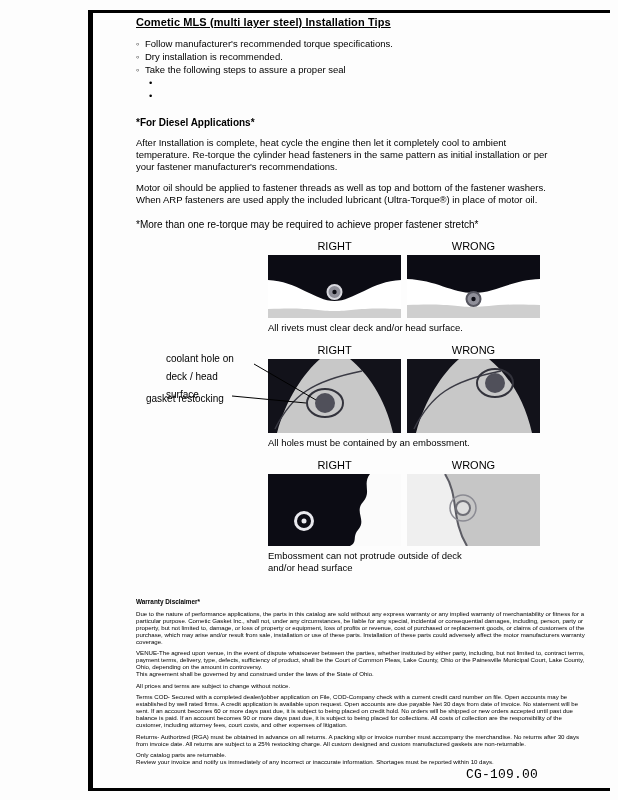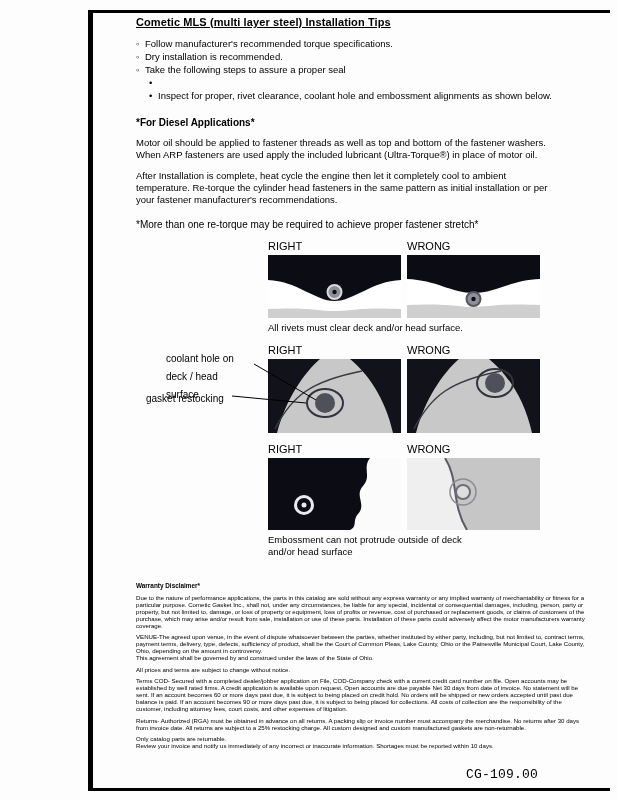--- a/index.html
+++ b/index.html
@@ -26,21 +26,21 @@
   .tip.sub { padding-left:13px; }
 
   .diesel-heading { font-size:10px; font-weight:bold; margin-top:15px; }
 
   .para { font-size:9.5px; line-height:12px; width:424px; margin-top:9px; }
   .note { font-size:10px; margin-top:13px; }
 
   .diagrams { margin-top:10px; }
   .diag-row { position:relative; margin-left:132px; width:272px; margin-bottom:10px; }
   .labels { display:flex; font-size:11px; line-height:13px; }
-  .labels span { width:133px; }
+  .labels span { width:133px; text-align:center; }
   .labels span + span { margin-left:6px; }
   .imgs { display:flex; gap:6px; margin-top:2px; }
   .imgs svg { display:block; }
   .caption { font-size:9.5px; line-height:12px; margin-top:4px; }
   .caption.narrow { width:200px; }
 
   .ann { position:absolute; font-size:10px; line-height:18px; }
   .ann1 { top:6px;  left:-102px; width:86px; }
   .ann2 { top:46px; left:-122px; width:84px; }
   .leaders { position:absolute; left:0; top:0; overflow:visible; pointer-events:none; }
@@ -74,27 +74,26 @@
       </li>
       <li class="tip">
         <span class="b">◦</span>
         <span>Take the following steps to assure a proper seal</span>
       </li>
       <li class="tip sub">
         <span class="b">•</span>
       </li>
       <li class="tip sub">
         <span class="b">•</span>
-        <span>Inspect for proper, rivet clearance, coolant hole and embossment alignments as shown below.</span>
       </li>
     </ul>
 
     <h2 class="diesel-heading">*For Diesel Applications*</h2>
+    <p class="para">After Installation is complete, heat cycle the engine then let it completely cool to ambient temperature. Re-torque the cylinder head fasteners in the same pattern as initial installation or per your fastener manufacturer's recommendations.</p>
     <p class="para">Motor oil should be applied to fastener threads as well as top and bottom of the fastener washers. When ARP fasteners are used apply the included lubricant (Ultra-Torque®) in place of motor oil.</p>
-    <p class="para">After Installation is complete, heat cycle the engine then let it completely cool to ambient temperature. Re-torque the cylinder head fasteners in the same pattern as initial installation or per your fastener manufacturer's recommendations.</p>
     <p class="note">*More than one re-torque may be required to achieve proper fastener stretch*</p>
 
     <div class="diagrams">
 
       <div class="diag-row">
         <div class="labels">
           <span>RIGHT</span>
           <span>WRONG</span>
         </div>
         <div class="imgs">
@@ -138,20 +137,21 @@
           </svg>
           <svg width="133" height="74" viewBox="0 0 133 74">
             <rect width="133" height="74" fill="#c8c8c8"></rect>
             <path d="M0,0 H52 C36,14 18,40 9,74 H0 Z" fill="#12121a"></path>
             <path d="M82,0 H133 V74 H125 C117,38 99,14 82,0 Z" fill="#12121a"></path>
             <path d="M7,70 C24,36 44,22 94,12" stroke="#3a3a44" stroke-width="1.5" fill="none"></path>
             <ellipse cx="88" cy="24" rx="18" ry="14" fill="none" stroke="#33333c" stroke-width="2"></ellipse>
             <circle cx="88" cy="24" r="10" fill="#50505a"></circle>
           </svg>
         </div>
+        <p class="caption">All holes must be contained by an embossment.</p>
       </div>
 
       <div class="diag-row">
         <div class="labels">
           <span>RIGHT</span>
           <span>WRONG</span>
         </div>
         <div class="imgs">
           <svg width="133" height="72" viewBox="0 0 133 72">
             <rect width="133" height="72" fill="#fbfbfb"></rect>

